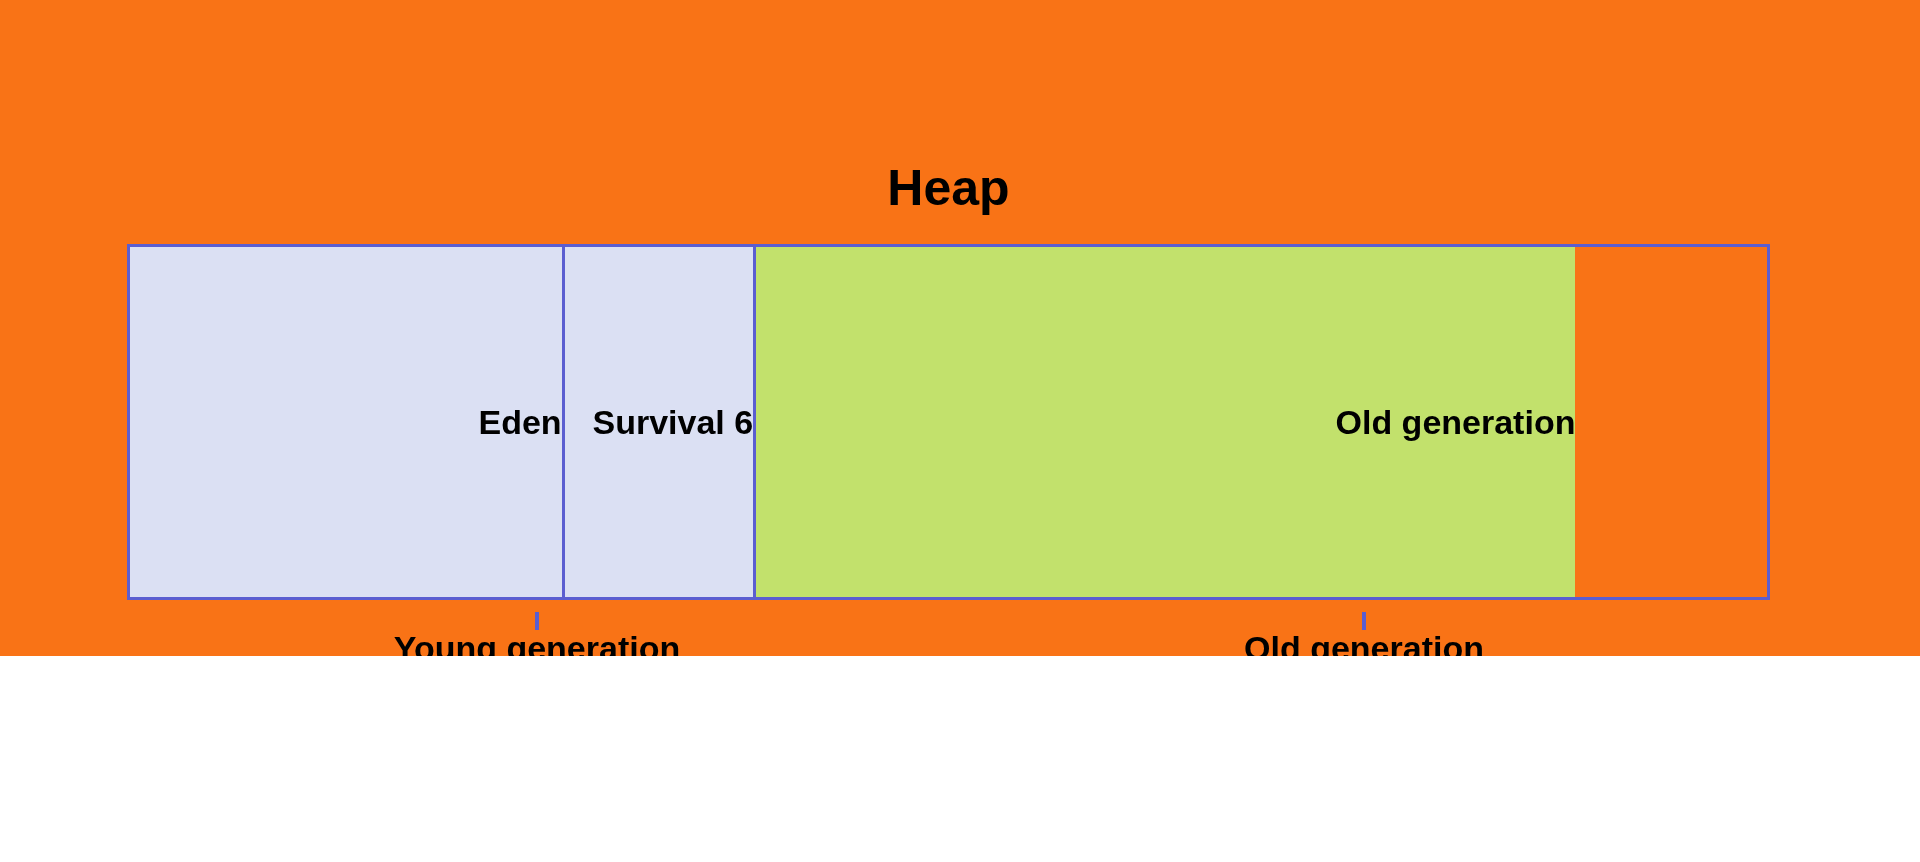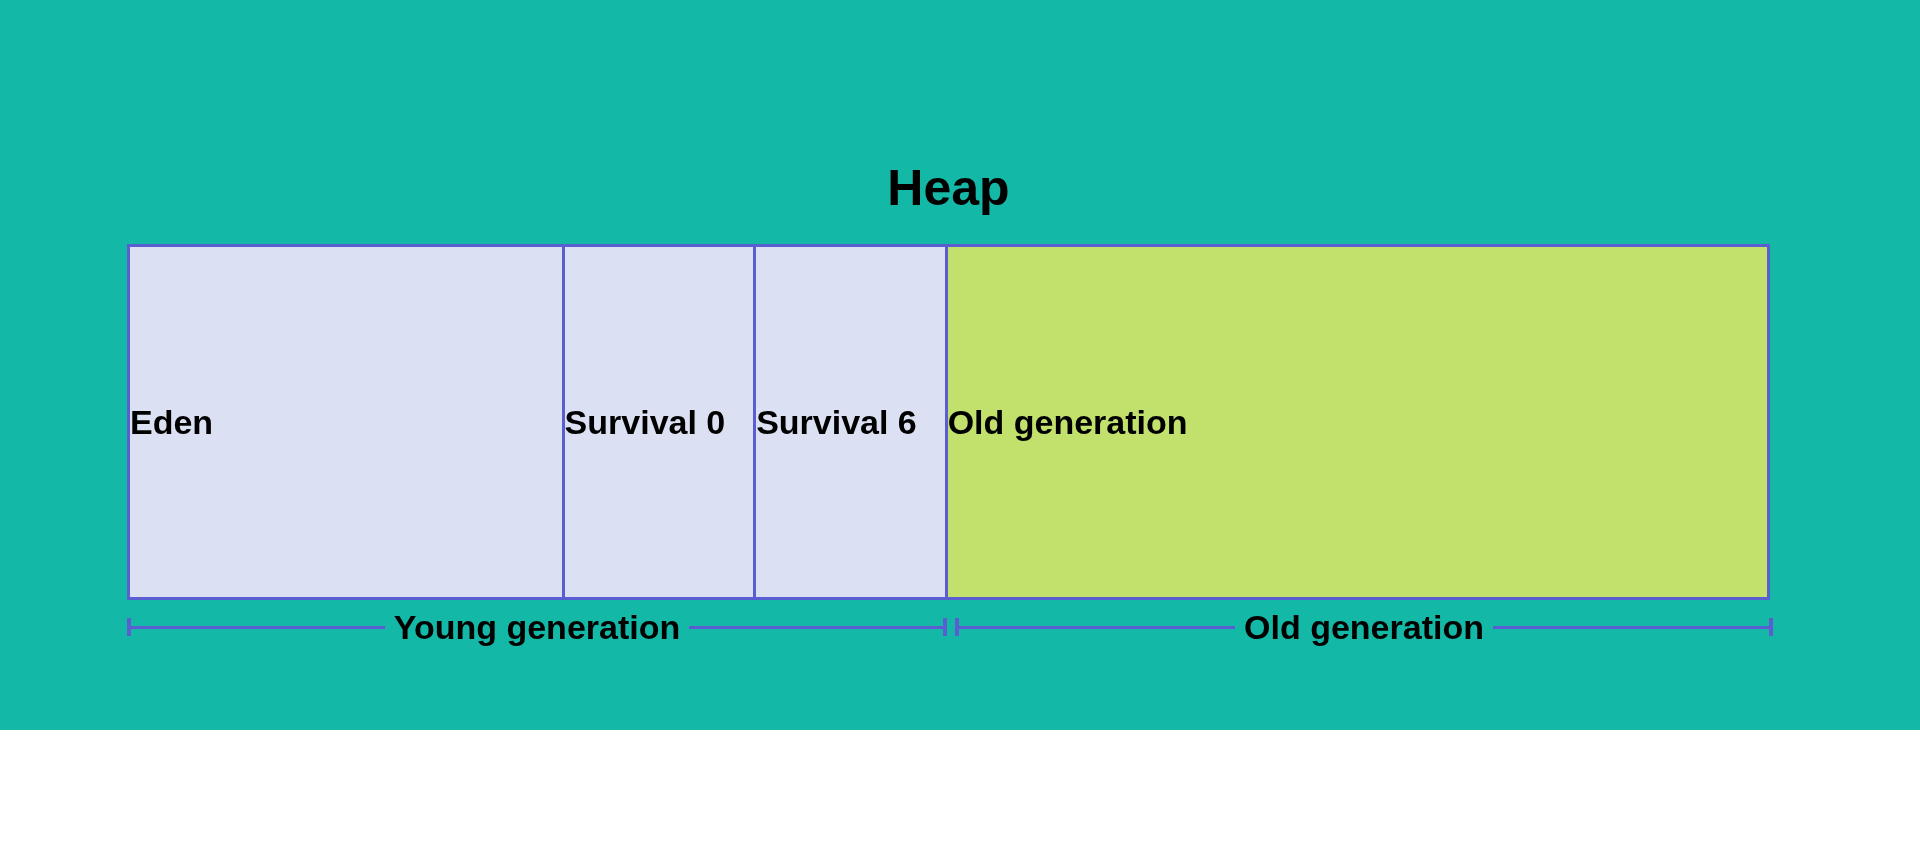--- a/index.html
+++ b/index.html
@@ -4,22 +4,22 @@
 <style>
   html, body {
     margin: 0;
     padding: 0;
     background: #ffffff;
     font-family: "Liberation Sans", sans-serif;
   }
   .canvas {
     position: relative;
     width: 1920px;
-    height: 730px;
-    background: #14b8a6;
+    height: 656px;
+    background: #f97316;
     overflow: hidden;
   }
   .diagram-title {
     position: absolute;
     left: 127px;
     top: 160px;
     width: 1643px;
     text-align: center;
     font-size: 50px;
     line-height: 56px;
@@ -32,41 +32,42 @@
     top: 244px;
     width: 1637px;
     height: 350px;
     border: 3px solid #5b5ed0;
     display: flex;
     flex-direction: row;
   }
   .heap-section {
     display: flex;
     align-items: center;
-    justify-content: flex-start;
+    justify-content: flex-end;
     font-size: 34px;
     font-weight: 700;
     color: #000000;
     white-space: nowrap;
     border-right: 3px solid #5b5ed0;
     box-sizing: border-box;
   }
   .heap-section:last-child { border-right: none; }
   .young-fill { background: #dbe0f3; }
   .old-fill   { background: #c2e16c; }
   .sec-eden   { width: 26.55%; }
   .sec-s0     { width: 11.70%; }
   .sec-s1     { width: 11.70%; }
   .sec-old    { width: 50.05%; }
   .bracket {
     position: absolute;
     top: 612px;
     height: 30px;
     display: flex;
     align-items: center;
+    flex-direction: column;
   }
   .bracket-young { left: 127px;  width: 820px; }
   .bracket-old   { left: 955px;  width: 818px; }
   .bracket .tick {
     width: 4px;
     height: 18px;
     background: #5b5ed0;
     flex: 0 0 auto;
   }
   .bracket .line {
@@ -88,23 +89,20 @@
 <body>
 
 <div class="canvas">
 
   <div class="diagram-title">Heap</div>
 
   <div class="heap-box">
     <div class="heap-section young-fill sec-eden">
       <span>Eden</span>
     </div>
-    <div class="heap-section young-fill sec-s0">
-      <span>Survival 0</span>
-    </div>
     <div class="heap-section young-fill sec-s1">
       <span>Survival 6</span>
     </div>
     <div class="heap-section old-fill sec-old">
       <span>Old generation</span>
     </div>
   </div>
 
   <div class="bracket bracket-young">
     <div class="tick"></div>

